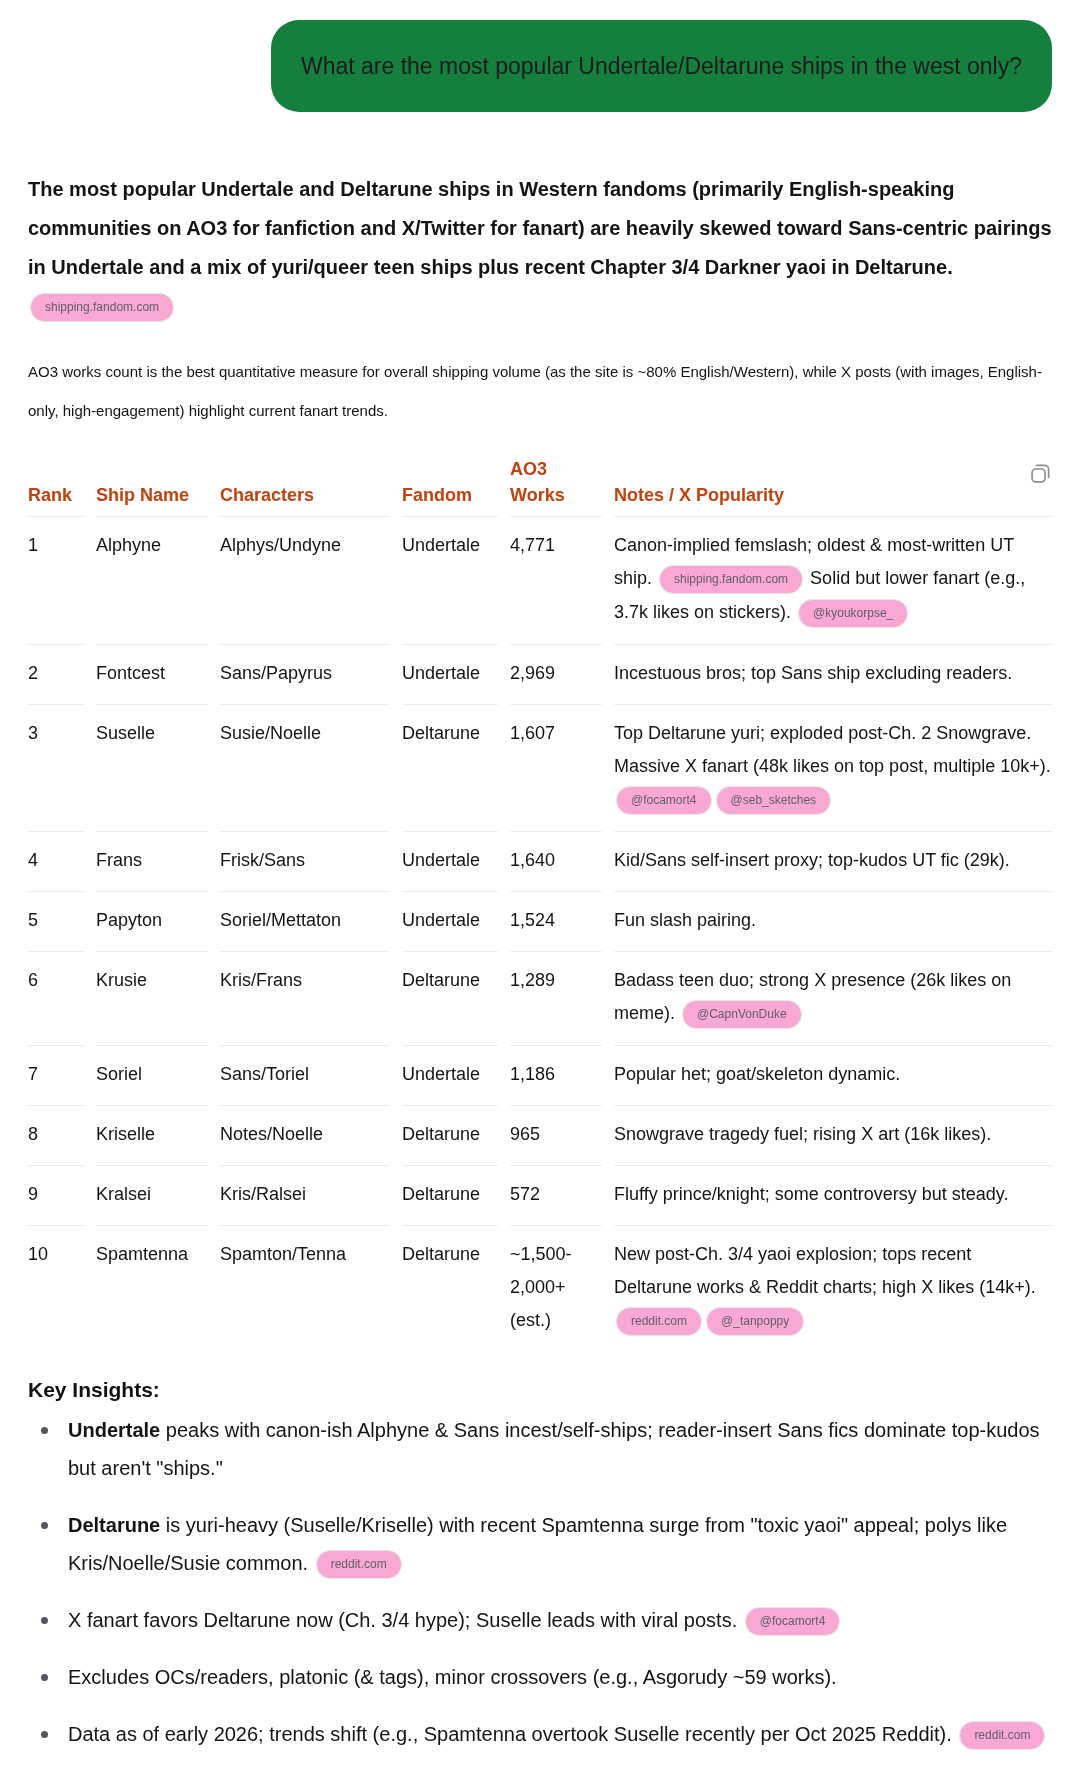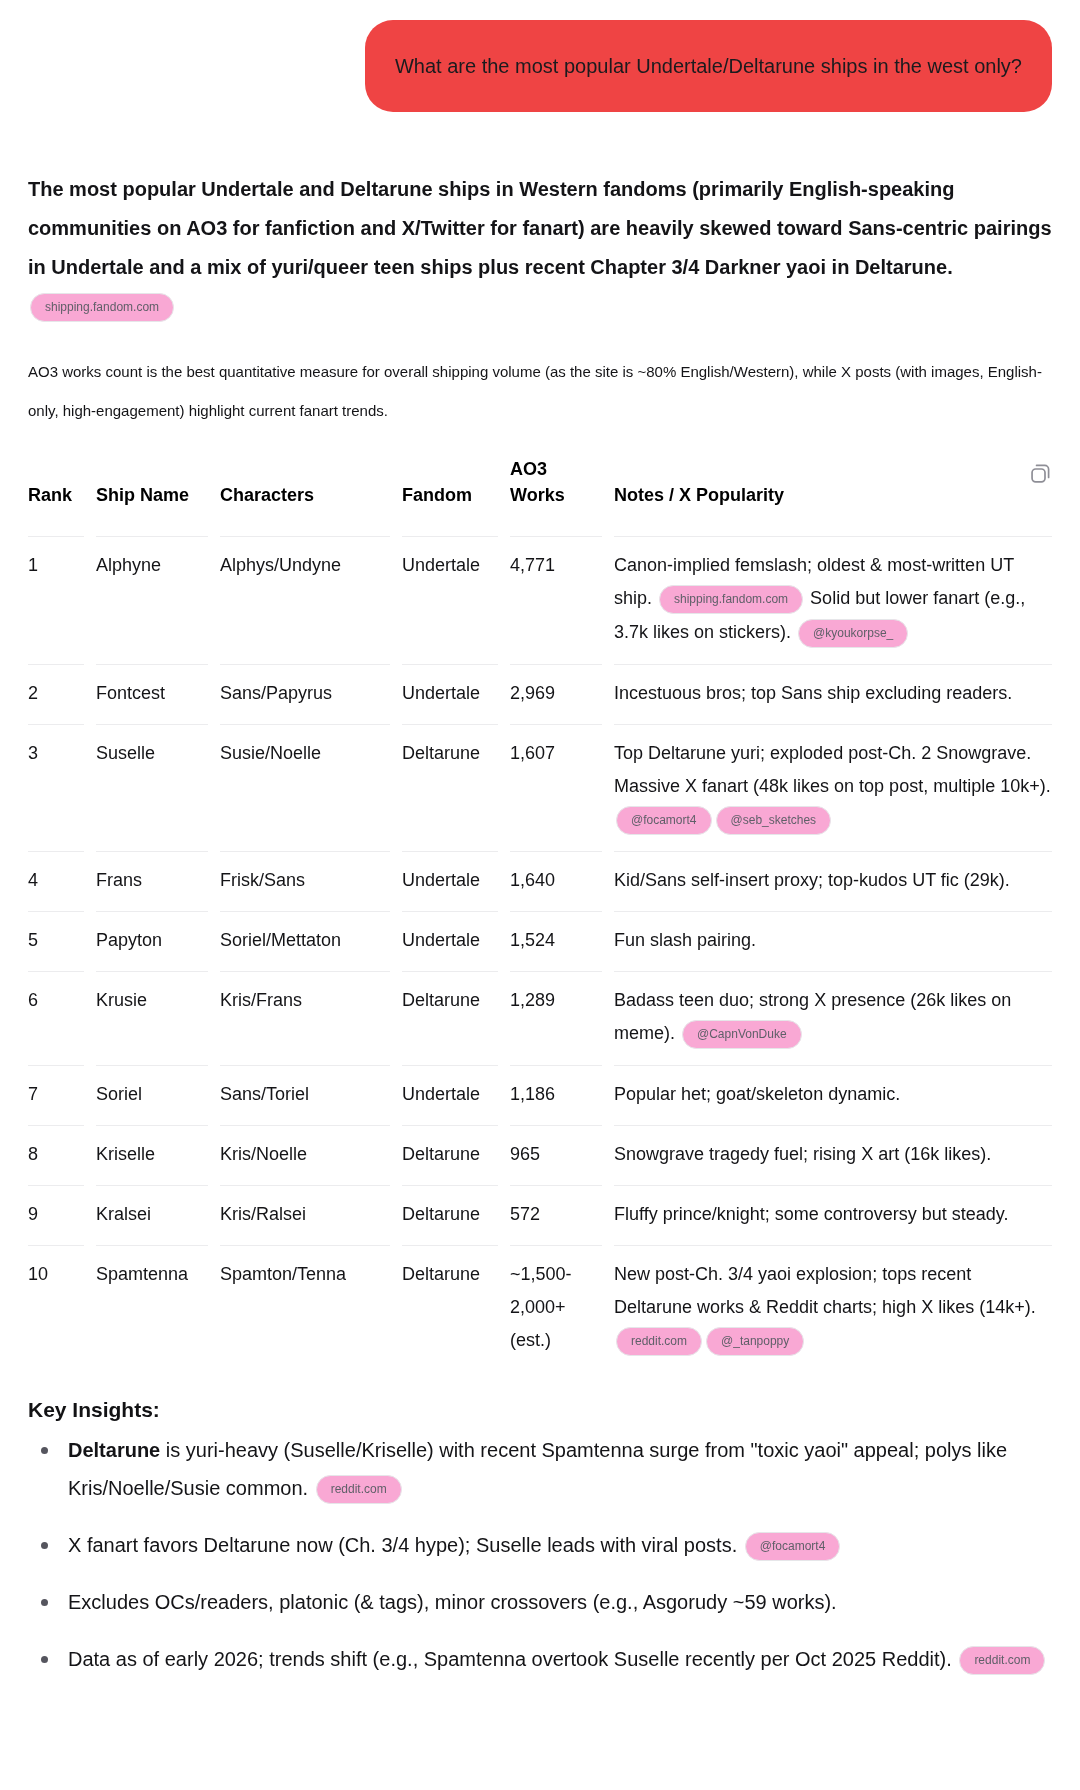--- a/index.html
+++ b/index.html
@@ -6,24 +6,24 @@
   body{
     font-family:"Liberation Sans",sans-serif;
     color:#141417;
     -webkit-font-smoothing:antialiased;
   }
   .page{width:1080px;box-sizing:border-box;padding:20px 28px 30px;}
 
   
   .bubble-row{display:flex;justify-content:flex-end;margin-bottom:58px;}
   .bubble{
-    background:#ef4444;
+    background:#15803d;
     border-radius:28px;
     padding:33px 30px;
-    font-size:20px;
+    font-size:23px;
     line-height:26px;
     color:#1b1b1e;
     max-width:860px;
   }
 
   
   .intro-bold{margin:0 0 26px;font-weight:700;font-size:20px;line-height:39px;}
   .para{margin:0 0 26px;font-weight:400;font-size:15px;line-height:39px;}
 
   
@@ -55,23 +55,23 @@
     margin:0 -12px;
     width:calc(100% + 24px);
     table-layout:fixed;
   }
   th,td{text-align:left;padding:0;}
   th{
     vertical-align:bottom;
     font-weight:700;
     font-size:18px;
     line-height:26px;
-    padding-bottom:28px;
+    padding-bottom:8px;
     border-bottom:1px solid #ececee;
-    color:#000000;
+    color:#c2410c;
   }
   td{
     vertical-align:top;
     font-size:18px;
     line-height:33px;
     padding:12px 0 14px;
     border-bottom:1px solid #ececee;
     word-wrap:break-word;
   }
   tbody tr:last-child td{border-bottom:none;}
@@ -193,21 +193,21 @@
               <td>7</td>
               <td>Soriel</td>
               <td>Sans/Toriel</td>
               <td>Undertale</td>
               <td>1,186</td>
               <td>Popular het; goat/skeleton dynamic.</td>
             </tr>
             <tr>
               <td>8</td>
               <td>Kriselle</td>
-              <td>Kris/Noelle</td>
+              <td>Notes/Noelle</td>
               <td>Deltarune</td>
               <td>965</td>
               <td>Snowgrave tragedy fuel; rising X art (16k likes).</td>
             </tr>
             <tr>
               <td>9</td>
               <td>Kralsei</td>
               <td>Kris/Ralsei</td>
               <td>Deltarune</td>
               <td>572</td>
@@ -220,20 +220,21 @@
               <td>Deltarune</td>
               <td>~1,500-2,000+ (est.)</td>
               <td>New post-Ch. 3/4 yaoi explosion; tops recent Deltarune works &amp; Reddit charts; high X likes (14k+). <span class="pill">reddit.com</span><span class="pill">@_tanpoppy</span></td>
             </tr>
           </tbody>
       </table>
     </div>
 
     <h3 class="insights-heading">Key Insights:</h3>
     <ul class="insights" id="insights">
+        <li><strong>Undertale</strong> peaks with canon-ish Alphyne &amp; Sans incest/self-ships; reader-insert Sans fics dominate top-kudos but aren't "ships."</li>
         <li><strong>Deltarune</strong> is yuri-heavy (Suselle/Kriselle) with recent Spamtenna surge from "toxic yaoi" appeal; polys like Kris/Noelle/Susie common. <span class="pill">reddit.com</span></li>
         <li>X fanart favors Deltarune now (Ch. 3/4 hype); Suselle leads with viral posts. <span class="pill">@focamort4</span></li>
         <li>Excludes OCs/readers, platonic (&amp; tags), minor crossovers (e.g., Asgorudy ~59 works).</li>
         <li>Data as of early 2026; trends shift (e.g., Spamtenna overtook Suselle recently per Oct 2025 Reddit). <span class="pill">reddit.com</span></li>
       </ul>
 
   </div>
 </div>
 
 </body></html>

